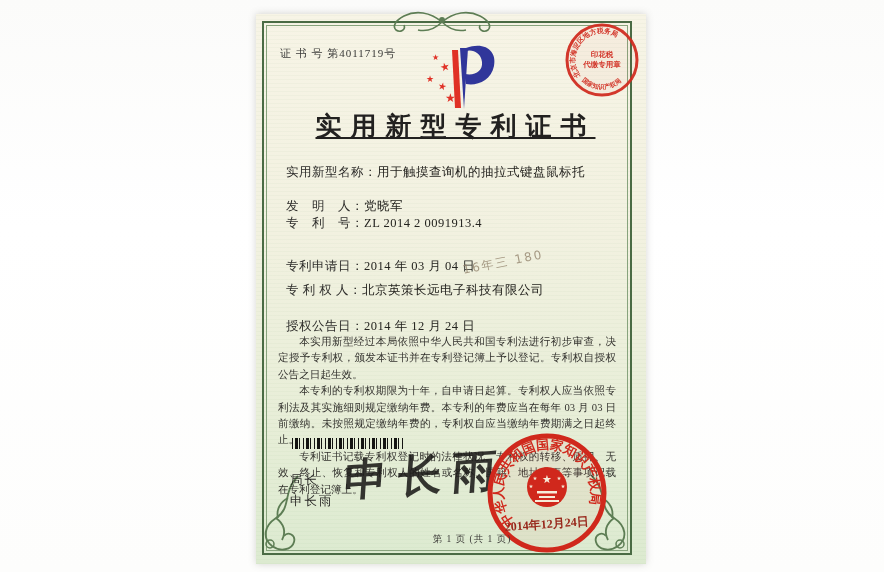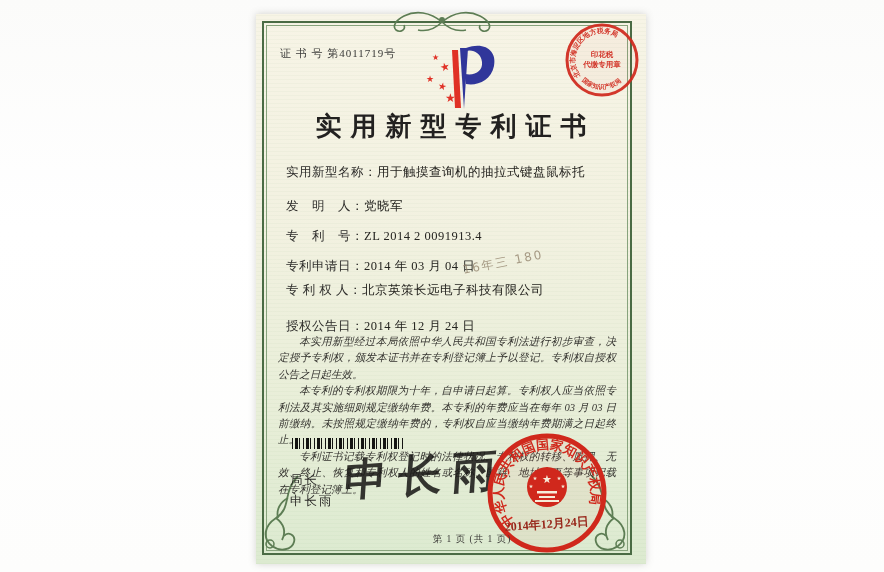--- a/index.html
+++ b/index.html
@@ -23,32 +23,32 @@
     position:absolute;left:2px;top:2px;right:2px;bottom:2px;
     border:1px solid #87a37c;
   }
   .cert-number{
     position:absolute;left:24px;top:32px;font-size:11px;color:#3a3a38;
     letter-spacing:1px;white-space:pre;text-align:center;
   }
   .logo{position:absolute;left:162px;top:24px;width:82px;height:80px;}
   .title{
     position:absolute;left:0;top:95px;width:100%;text-align:center;
-    font-size:26px;font-weight:bold;color:#222120;letter-spacing:9px;text-indent:9px;
+    font-size:26px;font-weight:bold;color:#222120;letter-spacing:9px;text-indent:9px;text-decoration:underline;
   }
   .field-row{
     position:absolute;left:30px;font-size:12.5px;color:#2e2d2b;white-space:pre;
     letter-spacing:0.5px;
   }
   .f-label{color:#2e2d2b;}
   .f-value{color:#24231f;}
   .body-text{
     position:absolute;left:22px;top:320px;width:338px;
     font-size:10.6px;line-height:16.4px;color:#33322e;
-    font-style:italic;text-align:justify;
+    text-align:justify;
   }
   .body-text p{margin:0;text-indent:2em;}
   .barcode{
     position:absolute;left:36px;top:424px;width:113px;height:11px;
     background:repeating-linear-gradient(90deg,
       #141412 0px,#141412 1.5px,transparent 1.5px,transparent 3px,
       #141412 3px,#141412 6px,transparent 6px,transparent 7.5px,
       #141412 7.5px,#141412 8.5px,transparent 8.5px,transparent 11px);
   }
   .signer{
@@ -136,21 +136,21 @@
     <path id="taxArcBottom" d="M14.9 54.5 A29 29 0 0 0 65.1 54.5" fill="none"></path>
     <text font-size="6.2" fill="#d0281c" font-weight="bold">
       <textPath href="#taxArcBottom" startOffset="8">国家知识产权局</textPath>
     </text>
   </svg>
 
   <div class="title">实用新型专利证书</div>
 
   <div class="field-row" style="top:150px"><span class="f-label">实用新型名称：</span><span class="f-value">用于触摸查询机的抽拉式键盘鼠标托</span></div>
   <div class="field-row" style="top:184px"><span class="f-label">发　明　人：</span><span class="f-value">党晓军</span></div>
-  <div class="field-row" style="top:214px"><span class="f-label">专　利　号：</span><span class="f-value">ZL 2014 2 0091913.4</span></div>
+  <div class="field-row" style="top:201px"><span class="f-label">专　利　号：</span><span class="f-value">ZL 2014 2 0091913.4</span></div>
   <div class="field-row" style="top:244px"><span class="f-label">专利申请日：</span><span class="f-value">2014 年 03 月 04 日</span></div>
   <div class="field-row" style="top:268px"><span class="f-label">专 利 权 人：</span><span class="f-value">北京英策长远电子科技有限公司</span></div>
   <div class="field-row" style="top:304px"><span class="f-label">授权公告日：</span><span class="f-value">2014 年 12 月 24 日</span></div>
 
   <div class="handwritten">16年三 180</div>
 
   <div class="body-text">
     <p>本实用新型经过本局依照中华人民共和国专利法进行初步审查，决定授予专利权，颁发本证书并在专利登记簿上予以登记。专利权自授权公告之日起生效。</p>
     <p>本专利的专利权期限为十年，自申请日起算。专利权人应当依照专利法及其实施细则规定缴纳年费。本专利的年费应当在每年 03 月 03 日前缴纳。未按照规定缴纳年费的，专利权自应当缴纳年费期满之日起终止。</p>
     <p>专利证书记载专利权登记时的法律状况。专利权的转移、质押、无效、终止、恢复和专利权人的姓名或名称、国籍、地址变更等事项记载在专利登记簿上。</p>

